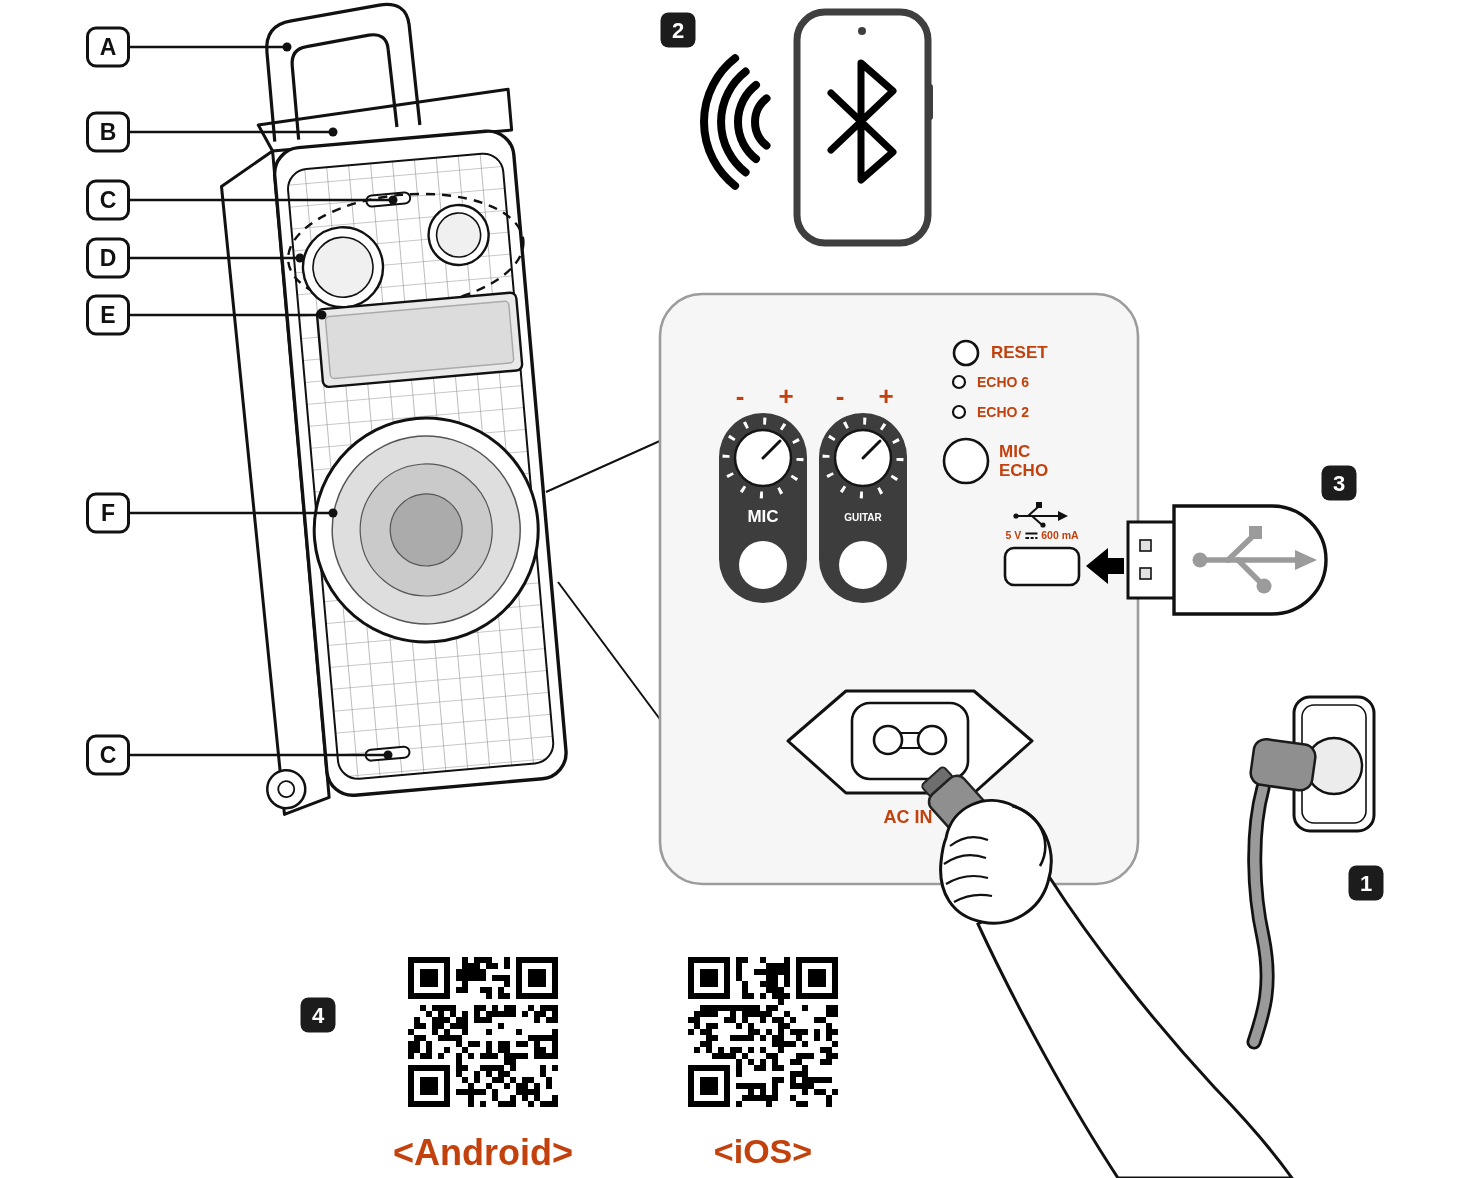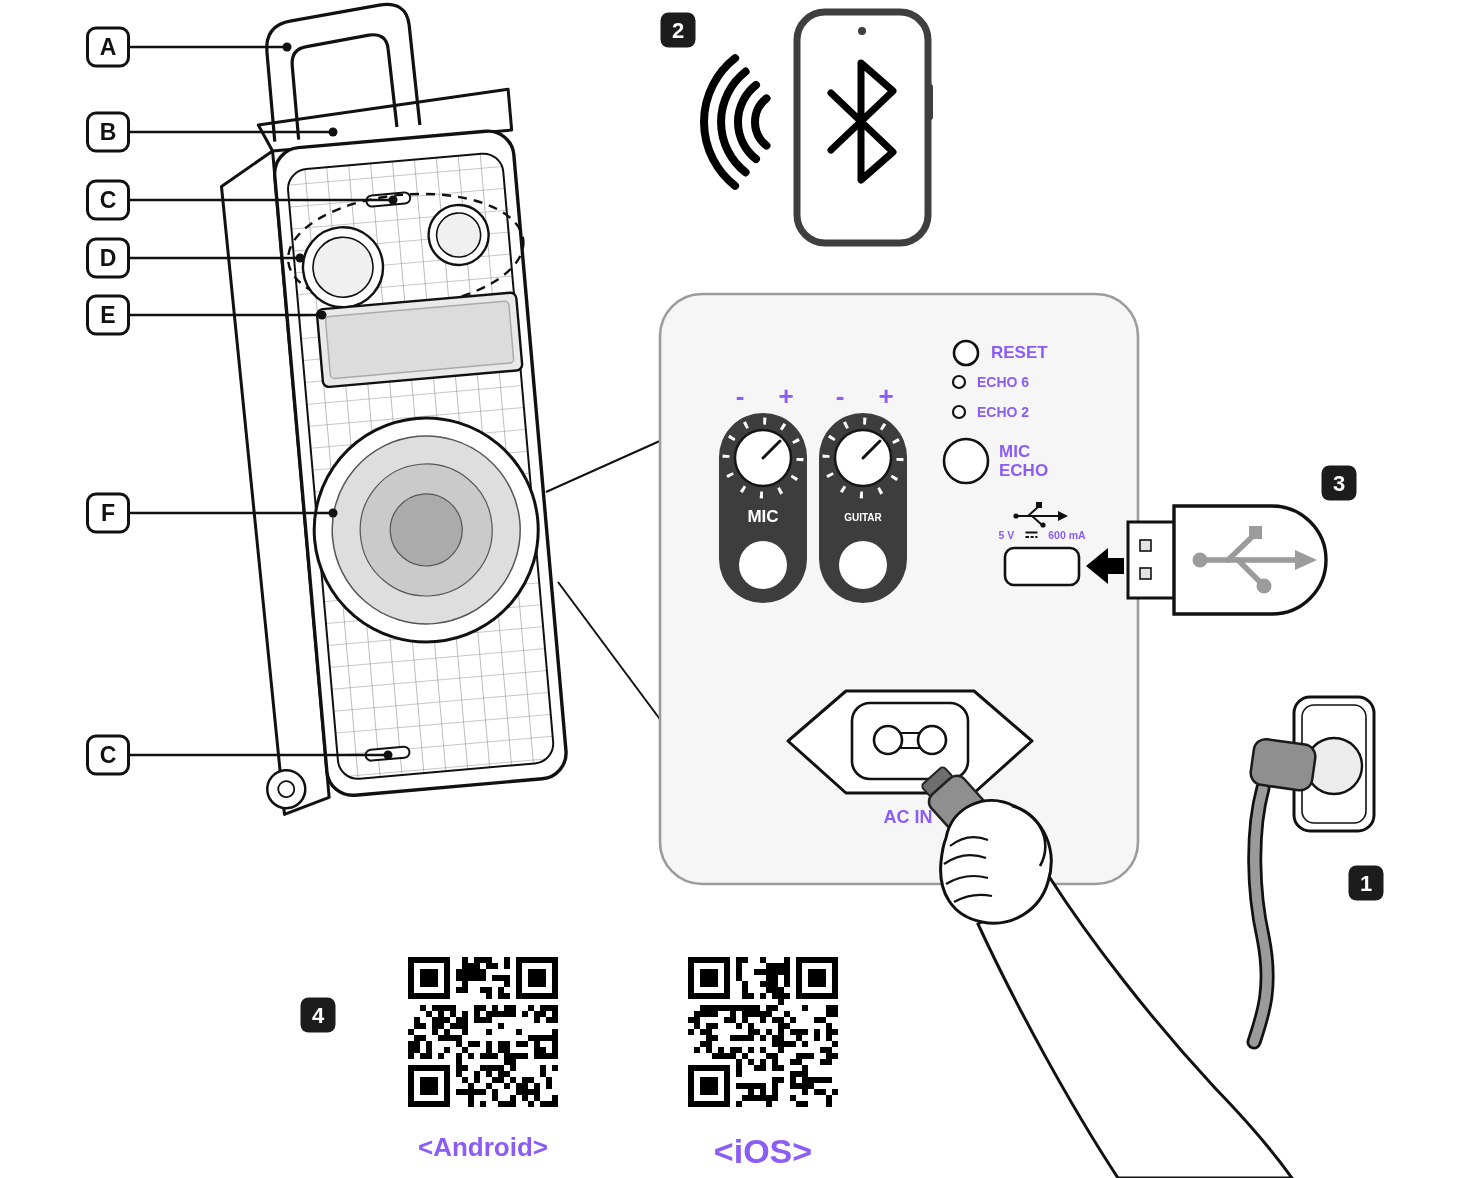--- a/index.html
+++ b/index.html
@@ -5,26 +5,26 @@
   html,body{margin:0;padding:0;background:#fff;}
   .canvas{position:relative;width:1465px;height:1178px;background:#fff;overflow:hidden;
           font-family:"Liberation Sans",sans-serif;color:#111;}
   .art{position:absolute;left:0;top:0;}
   .callout{position:absolute;width:38px;height:35px;border:3px solid #111;border-radius:10px;
            background:#fff;display:flex;align-items:center;justify-content:center;
            font-weight:bold;font-size:23px;transform:translate(-50%,-50%);}
   .badge{position:absolute;width:35px;height:35px;background:#1c1c1c;color:#fff;border-radius:8px;
          display:flex;align-items:center;justify-content:center;font-weight:bold;font-size:22px;
          transform:translate(-50%,-50%);}
-  .ptext{position:absolute;font-weight:bold;color:#8b5cf6;white-space:nowrap;}
+  .ptext{position:absolute;font-weight:bold;color:#c2410c;white-space:nowrap;}
   .center{transform:translate(-50%,-50%);}
   .vcenter{transform:translateY(-50%);}
   .white{color:#fff;}
   .qr{position:absolute;width:150px;height:150px;background:#fff;}
-  .rating{display:flex;align-items:flex-start;gap:10px;font-size:10.5px;}
+  .rating{display:flex;align-items:flex-end;gap:3px;font-size:10.5px;}
   .micecho div{line-height:19px;font-size:17px;}
 </style>
 </head>
 <body>
 
 <div class="canvas">
 
   <svg class="art" width="1465" height="1178" viewBox="0 0 1465 1178">
     <defs>
       <pattern id="grid" width="22" height="22" patternUnits="userSpaceOnUse">
@@ -640,16 +640,16 @@
         <rect x="0" y="0" width="7" height="7" fill="#000"></rect>
         <rect x="1" y="1" width="5" height="5" fill="#fff"></rect>
         <rect x="2" y="2" width="3" height="3" fill="#000"></rect>
         <rect x="18" y="0" width="7" height="7" fill="#000"></rect>
         <rect x="19" y="1" width="5" height="5" fill="#fff"></rect>
         <rect x="20" y="2" width="3" height="3" fill="#000"></rect>
         <rect x="0" y="18" width="7" height="7" fill="#000"></rect>
         <rect x="1" y="19" width="5" height="5" fill="#fff"></rect>
         <rect x="2" y="20" width="3" height="3" fill="#000"></rect>
       </svg></div>
-  <div class="ptext" style="left:483px;top:1132px;font-size:26px;transform:translateX(-50%)">&lt;Android&gt;</div>
+  <div class="ptext" style="left:483px;top:1132px;font-size:36px;transform:translateX(-50%)">&lt;Android&gt;</div>
   <div class="ptext" style="left:763px;top:1132px;font-size:34px;transform:translateX(-50%)">&lt;iOS&gt;</div>
 
 </div>
 
 </body></html>

